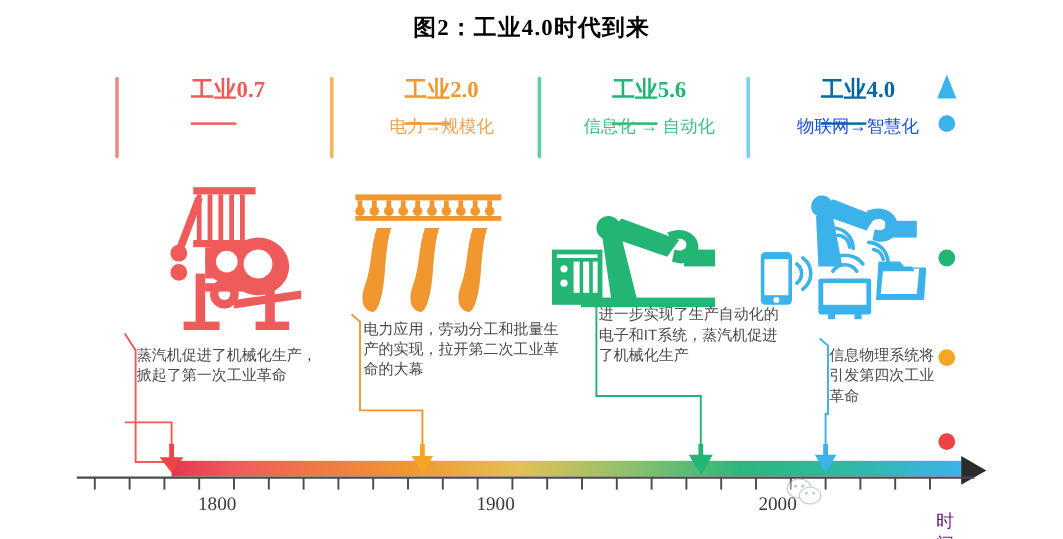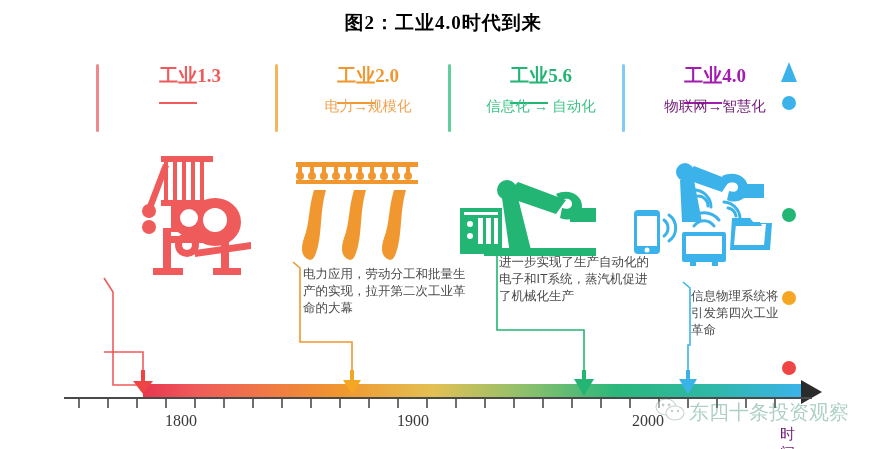--- a/index.html
+++ b/index.html
@@ -108,43 +108,43 @@
 
   <div class="title">图2：工业4.0时代到来</div>
 
   <div class="col-divider" style="left:96px;  background:#f08a8a;"></div>
   <div class="col-divider" style="left:275px; background:#f5b45e;"></div>
   <div class="col-divider" style="left:448px; background:#5fcf9c;"></div>
   <div class="col-divider" style="left:622px; background:#7fcdf0;"></div>
 
   <div class="col" style="left:104px;">
     <div class="col-head" style="color:#ef5b5b;">
-      <span class="underline">工业</span><span>1.3</span>
+      <span class="underline">工业</span><span>0.7</span>
     </div>
   </div>
 
   <div class="col" style="left:282px;">
     <div class="col-head" style="color:#f0972f;">
       <span class="underline">工业</span><span>2.0</span>
     </div>
     <div class="col-sub" style="color:#f0a busy;color:#f0a košice;color:#f0a24f;">电力→规模化</div>
   </div>
 
   <div class="col" style="left:455px;">
     <div class="col-head" style="color:#22b573;">
       <span class="underline">工业</span><span>5.6</span>
     </div>
     <div class="col-sub" style="color:#3cc184;">信息化 → 自动化</div>
   </div>
 
   <div class="col" style="left:629px;">
-    <div class="col-head" style="color:#a21caf;">
+    <div class="col-head" style="color:#0369a1;">
       <span class="underline">工业</span><span>4.0</span>
     </div>
-    <div class="col-sub" style="color:#701a75;">物联网→智慧化</div>
+    <div class="col-sub" style="color:#1d4ed8;">物联网→智慧化</div>
   </div>
 
   <div class="icon-wrap" style="left:133px; top:150px;">
     <svg width="120" height="130" viewBox="0 0 120 130">
       <g fill="#ef5b5b">
         <rect x="28" y="6" width="52" height="6"></rect>
         <rect x="31" y="12" width="4" height="40"></rect>
         <rect x="40" y="12" width="4" height="40"></rect>
         <rect x="49" y="12" width="4" height="40"></rect>
         <rect x="58" y="12" width="4" height="40"></rect>
@@ -254,20 +254,21 @@
           <path d="M59 60 A19 19 0 0 1 89 60"></path>
           <path d="M68 36 A10 10 0 0 1 78 46"></path>
           <path d="M64 30 A17 17 0 0 1 81 47"></path>
           <path d="M98 48 A10 10 0 0 1 106 56"></path>
           <path d="M94 42 A17 17 0 0 1 110 58"></path>
         </g>
       </g>
     </svg>
   </div>
 
+  <div class="desc" style="left:114px; top:288px; width:150px;">蒸汽机促进了机械化生产，掀起了第一次工业革命</div>
   <div class="desc" style="left:303px; top:266px; width:168px;">电力应用，劳动分工和批量生产的实现，拉开第二次工业革命的大幕</div>
   <div class="desc" style="left:499px; top:254px; width:158px;">进一步实现了生产自动化的电子和IT系统，蒸汽机促进了机械化生产</div>
   <div class="desc" style="left:691px; top:288px; width:92px;">信息物理系统将引发第四次工业革命</div>
 
   <svg id="connector-layer" viewBox="0 0 886 449">
 
     <polyline points="104,278 113,292 113,385 143,385" fill="none" stroke="#ef5b5b" stroke-width="1.6"></polyline>
     <polyline points="104,352 143,352 143,385" fill="none" stroke="#ef5b5b" stroke-width="1.6"></polyline>
 
     <polyline points="293,262 300,268 300,342 352,342 352,385" fill="none" stroke="#f0972f" stroke-width="1.6"></polyline>
@@ -379,16 +380,15 @@
         <g fill="#ffffff" stroke="#7a9a8c" stroke-width="1.1">
           <ellipse cx="11" cy="9" rx="10" ry="8"></ellipse>
           <ellipse cx="20" cy="15" rx="9" ry="7"></ellipse>
         </g>
         <circle cx="8" cy="7" r="1.4" fill="#6b8c7e"></circle>
         <circle cx="14" cy="7" r="1.4" fill="#6b8c7e"></circle>
         <circle cx="17" cy="13" r="1.2" fill="#6b8c7e"></circle>
         <circle cx="23" cy="13" r="1.2" fill="#6b8c7e"></circle>
       </svg>
     </span>
-    <span class="watermark-text">东四十条投资观察</span>
   </div>
 
 </div>
 
 </body></html>

